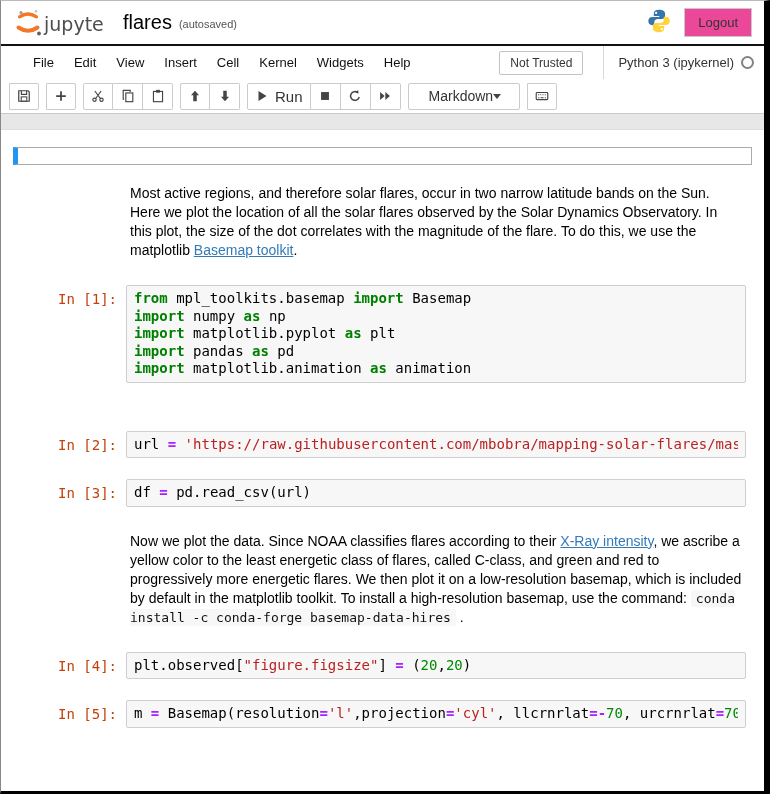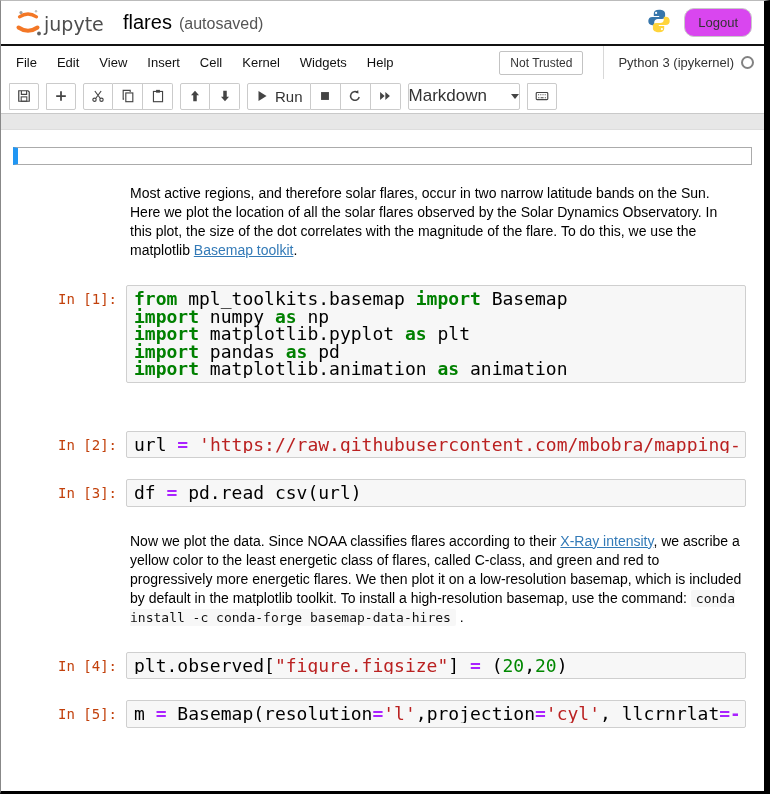--- a/index.html
+++ b/index.html
@@ -7,27 +7,27 @@
     font-family:"Liberation Sans","DejaVu Sans",sans-serif; }
   .page { width:770px; height:794px; background:#fff; overflow:hidden;
     border-top:1px solid #bbb; border-left:1px solid #888;
     border-right:6px solid #000; border-bottom:3px solid #000; }
 
   
   .app-header { height:45px; display:flex; align-items:center; padding:0 12px;
     border-bottom:2px solid #111; background:#fff; }
   .logo { display:flex; align-items:center; cursor:pointer; }
   .nb-title { font-size:20px; color:#000; margin-left:18px; }
-  .autosave { font-size:16px; color:#555; margin-left:7px; margin-top:3px; }
+  .autosave { font-size:11px; color:#555; margin-left:7px; margin-top:3px; }
   .header-right { margin-left:auto; display:flex; align-items:center; gap:12px; }
-  .logout { background:#d946ef; border:1px solid #c9c9c9; border-radius:10px;
+  .logout { background:#ec4899; border:1px solid #c9c9c9; border-radius:0;
     padding:6px 13px; font-size:13px; color:#333; cursor:pointer; }
 
   
-  .menu-bar { height:33px; display:flex; align-items:center; padding:0 10px 0 5px; background:#fff; }
+  .menu-bar { height:33px; display:flex; align-items:center; padding:0 10px 0 22px; background:#fff; }
   .menu-items { display:flex; }
   .menu-item { font-size:13px; color:#111; padding:6px 10px; cursor:pointer; white-space:nowrap; }
   .not-trusted { margin-left:auto; border:1px solid #c3c3c3; background:#fff; color:#333;
     font-size:12px; padding:4px 10px; border-radius:2px; cursor:pointer; }
   .kernel-area { display:flex; align-items:center; gap:7px; margin-left:20px; padding-left:14px;
     border-left:1px solid #d8d8d8; height:100%; font-size:13px; color:#333; white-space:nowrap; }
   .kernel-circle { width:13px; height:13px; border:2px solid #828282; border-radius:50%; flex:0 0 auto; }
 
   
   .toolbar { height:35px; display:flex; align-items:center; gap:7px; padding:0 8px;
@@ -35,21 +35,21 @@
   .btn-group { display:flex; }
   .tb-btn { background:#fff; border:1px solid #cbcbcb; height:27px; min-width:30px;
     display:flex; align-items:center; justify-content:center; padding:0 7px; cursor:pointer; }
   .btn-group .tb-btn + .tb-btn { border-left:none; }
   .btn-group .tb-btn:first-child { border-radius:2px 0 0 2px; }
   .btn-group .tb-btn:last-child { border-radius:0 2px 2px 0; }
   .tb-icon svg { width:14px; height:14px; display:block; }
   .run-label { font-size:15px; color:#333; margin-left:6px; }
   .cell-type-select { width:112px; height:27px; border:1px solid #cbcbcb; border-radius:2px;
     background:#fff; display:flex; align-items:center; justify-content:space-between;
-    padding:0 0; font-size:17px; color:#333; cursor:pointer; }
+    padding:0 20px; font-size:14px; color:#333; cursor:pointer; }
   .caret { width:0; height:0; border-left:4px solid transparent; border-right:4px solid transparent;
     border-top:5px solid #444; }
 
   .site-gap { height:16px; background:#e7e7e7; border-bottom:1px solid #ddd; }
 
   
   .notebook { background:#fff; padding:17px 12px 0 12px; height:645px; overflow:hidden; }
   .cell { display:flex; padding:5px; margin-bottom:9px;
     border:1px solid transparent; border-left:5px solid transparent; }
   .cell.selected { border:1px solid #ababab; border-left:5px solid #2196f3; }
@@ -58,21 +58,21 @@
     color:#c2410c; line-height:17px; white-space:nowrap; }
   .inner { flex:1; min-width:0; }
   .rendered-md { padding:1px 4px; font-size:14px; line-height:19px; color:#000; }
   .rendered-md h1 { font-size:27px; font-weight:bold; margin:13px 0 9px; color:#000; letter-spacing:.2px; }
   .rendered-md p { margin:3px 0; }
   .md-link { color:#337ab7; text-decoration:underline; cursor:pointer; }
   .md-code { font-family:"DejaVu Sans Mono","Liberation Mono",monospace; font-size:13px;
     background:#f7f7f7; border-radius:2px; padding:1px 5px; color:#111; }
   .input-area { background:#f7f7f7; border:1px solid #cfcfcf; border-radius:2px; padding:4px 7px; }
   .input-area pre { font-family:"DejaVu Sans Mono","Liberation Mono",monospace;
-    font-size:18px; line-height:17.5px; white-space:pre; overflow:hidden; }
+    font-size:14px; line-height:17.5px; white-space:pre; overflow:hidden; }
   .tok-kw { color:#008000; font-weight:bold; }
   .tok-str { color:#ba2121; }
   .tok-num { color:#008800; }
   .tok-op { color:#aa22ff; font-weight:bold; }
 </style>
 </head>
 <body>
 
 <div class="page">
 

